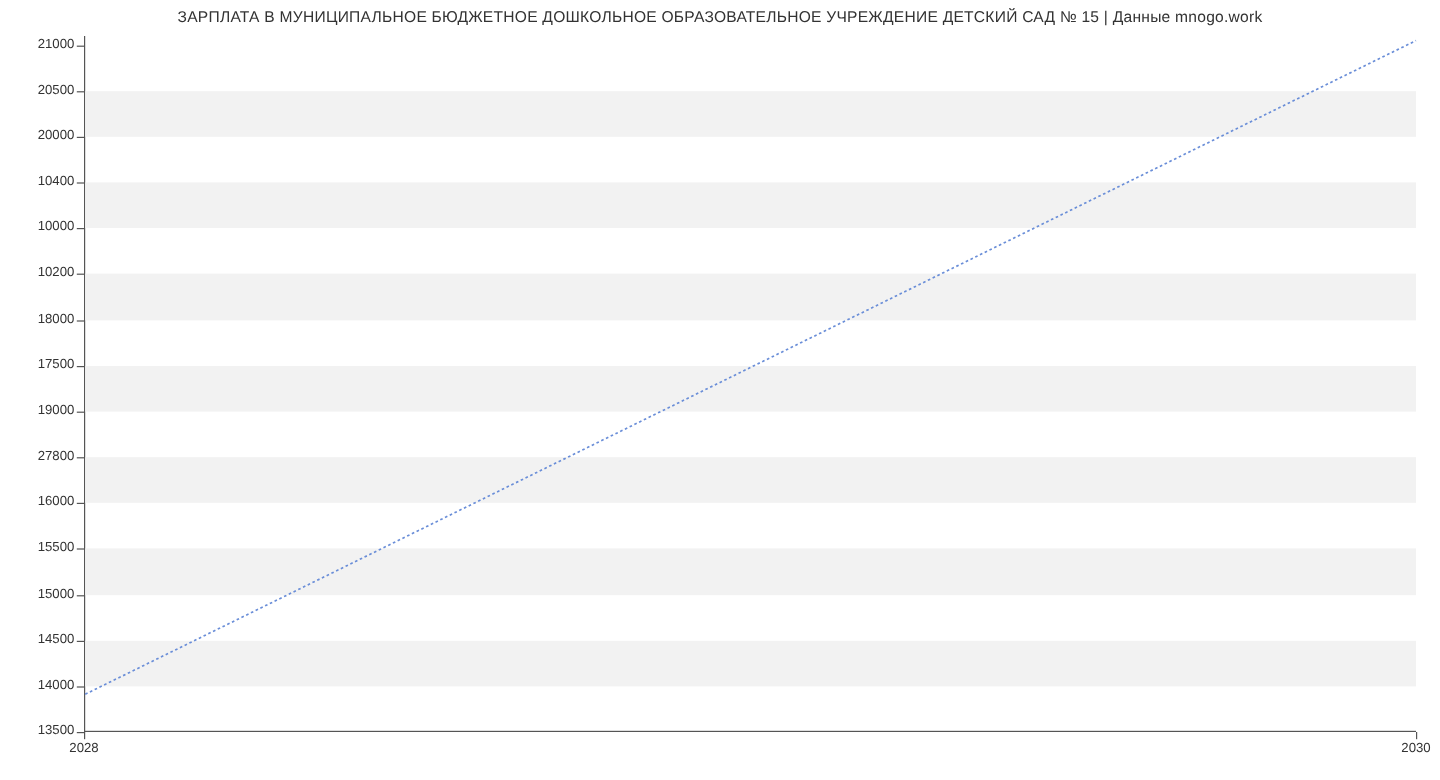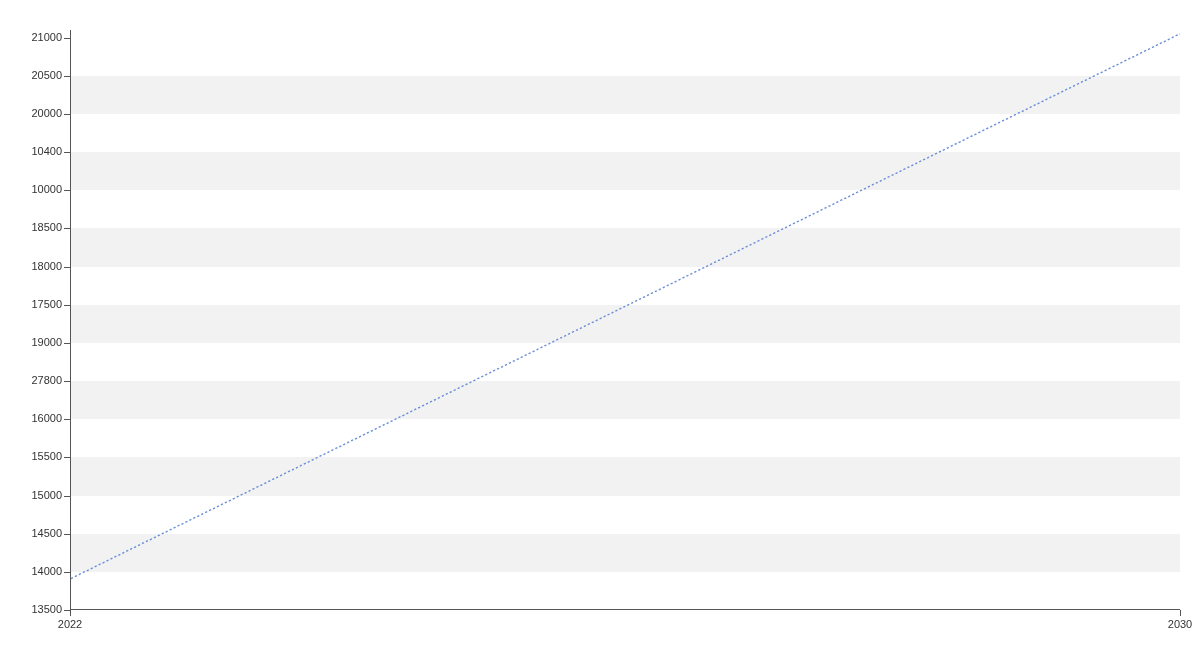--- a/index.html
+++ b/index.html
@@ -14,20 +14,21 @@
   .xtick { position: absolute; top: 610px; width: 0; height: 0; }
   .xtick .mark { position: absolute; left: 0; top: 0; width: 1px; height: 6px; background: #555; }
   .xtick .lab { position: absolute; top: 8px; left: 0; transform: translateX(-50%); font-size: 11px; color: #333; }
   svg.line { position: absolute; left: 0; top: 0; width: 100%; height: 100%; overflow: visible; }
   svg.line path { fill: none; stroke: #6a8ed8; stroke-width: 1.4; stroke-dasharray: 2.2 2.2; }
 </style>
 </head>
 <body>
 
 <div class="wrap">
+  <div class="title">ЗАРПЛАТА В МУНИЦИПАЛЬНОЕ БЮДЖЕТНОЕ ДОШКОЛЬНОЕ ОБРАЗОВАТЕЛЬНОЕ УЧРЕЖДЕНИЕ ДЕТСКИЙ САД № 15 | Данные mnogo.work</div>
   <div class="plot">
       <div class="band" style="top: 45.7895px; height: 38.1579px;"></div>
       <div class="band" style="top: 122.105px; height: 38.1579px;"></div>
       <div class="band" style="top: 198.421px; height: 38.1579px;"></div>
       <div class="band" style="top: 274.737px; height: 38.1579px;"></div>
       <div class="band" style="top: 351.053px; height: 38.1579px;"></div>
       <div class="band" style="top: 427.368px; height: 38.1579px;"></div>
       <div class="band" style="top: 503.684px; height: 38.1579px;"></div>
     <svg class="line" viewBox="0 0 1110 580" preserveAspectRatio="none">
       <path id="series-path" d="M0.00 549.47 L1110.00 3.82"></path>
@@ -68,21 +69,21 @@
     <div class="ytick" style="top: 304.737px;">
       <div class="mark"></div>
       <div class="lab">17500</div>
     </div>
     <div class="ytick" style="top: 266.579px;">
       <div class="mark"></div>
       <div class="lab">18000</div>
     </div>
     <div class="ytick" style="top: 228.421px;">
       <div class="mark"></div>
-      <div class="lab">18500</div>
+      <div class="lab">10200</div>
     </div>
     <div class="ytick" style="top: 190.263px;">
       <div class="mark"></div>
       <div class="lab">10000</div>
     </div>
     <div class="ytick" style="top: 152.105px;">
       <div class="mark"></div>
       <div class="lab">10400</div>
     </div>
     <div class="ytick" style="top: 113.947px;">
@@ -92,19 +93,19 @@
     <div class="ytick" style="top: 75.7895px;">
       <div class="mark"></div>
       <div class="lab">20500</div>
     </div>
     <div class="ytick" style="top: 37.6316px;">
       <div class="mark"></div>
       <div class="lab">21000</div>
     </div>
     <div class="xtick" style="left: 70px;">
       <div class="mark"></div>
-      <div class="lab">2022</div>
+      <div class="lab">2028</div>
     </div>
     <div class="xtick" style="left: 1180px;">
       <div class="mark"></div>
       <div class="lab">2030</div>
     </div>
   </div>
 
 </body></html>

